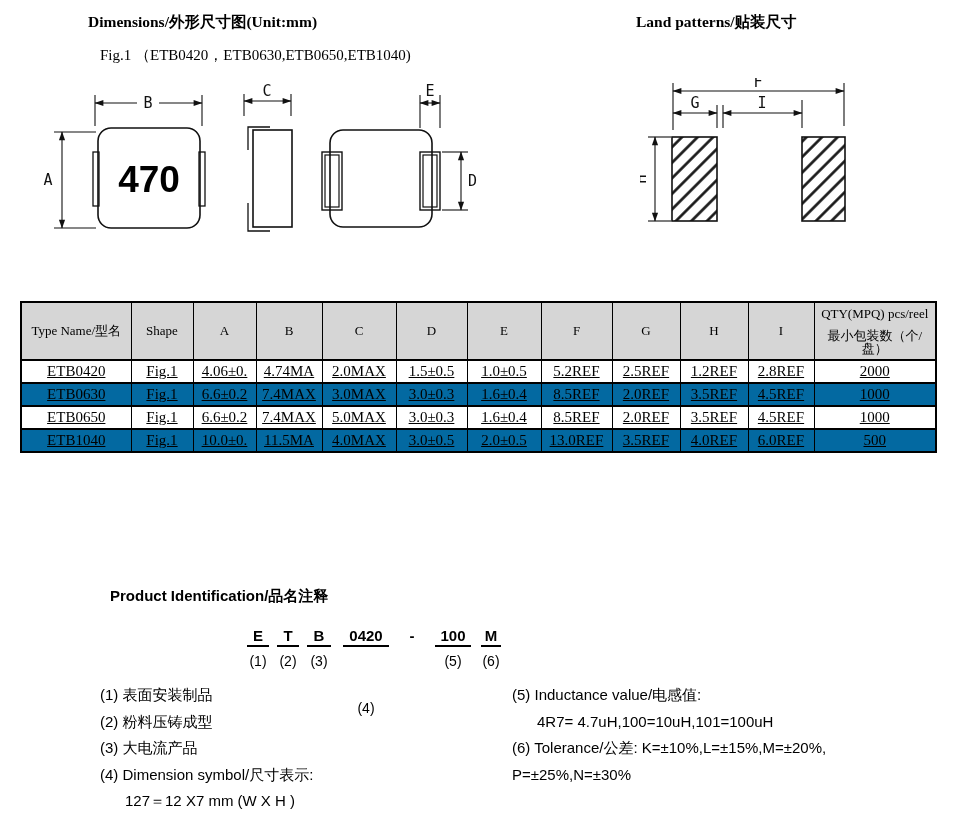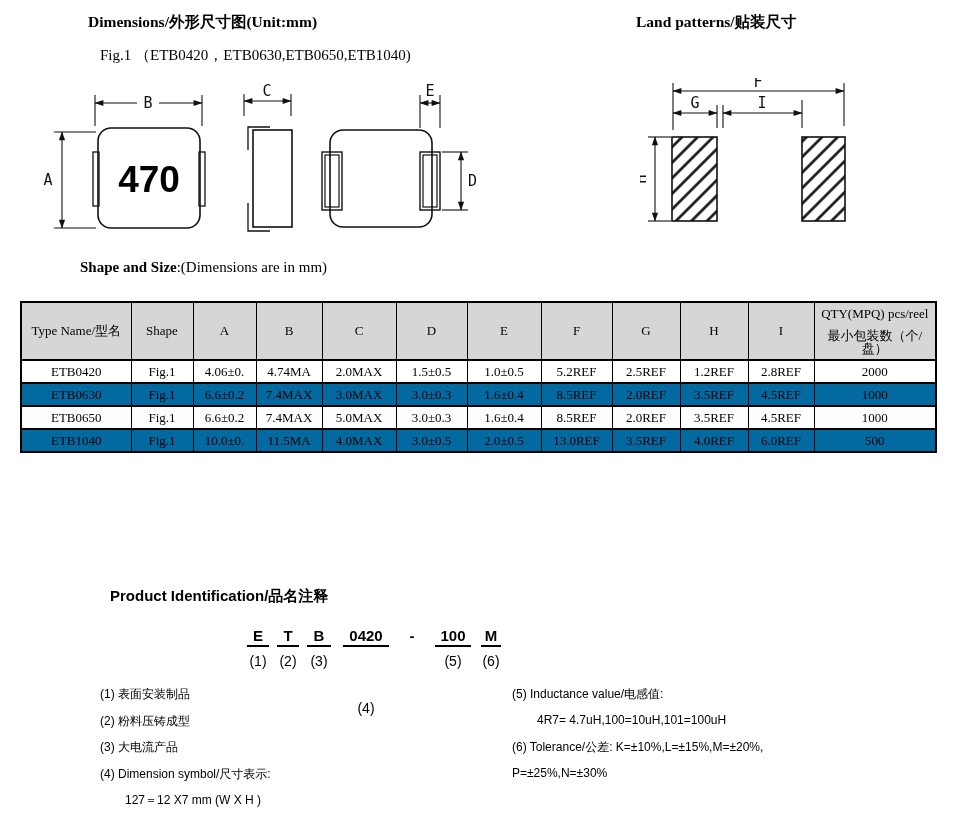--- a/index.html
+++ b/index.html
@@ -13,33 +13,33 @@
   .shape-size{font-size:15px;}
   .shape-size b{font-weight:bold;}
   
   table.spec{border-collapse:collapse;table-layout:fixed;border:2px solid #000;
     font-family:"Liberation Serif","DejaVu Serif",serif;}
   table.spec th,table.spec td{
     border:1px solid #000;border-top:2px solid #000;border-bottom:2px solid #000;
     text-align:center;vertical-align:middle;padding:0;font-weight:normal;
   }
   table.spec th{height:56px;font-size:13px;}
-  table.spec td{height:21px;font-size:13px;}
+  table.spec td{height:21px;font-size:15px;text-decoration:underline;}
   .qty-h div{line-height:1.0;}
   .qty-h div:first-child{margin-bottom:9px;}
   
   .sans{font-family:"Liberation Sans","DejaVu Sans",sans-serif;}
   .pid-heading{font-weight:bold;font-size:15px;margin-left:28px;}
   .code-row{display:flex;align-items:flex-start;}
   .code-col{display:flex;flex-direction:column;align-items:center;}
   .code-part{display:block;width:100%;text-align:center;font-weight:bold;font-size:15px;
     border-bottom:2px solid #000;padding-bottom:1px;}
   .code-col.nounderline .code-part{border-bottom:2px solid transparent;}
   .code-marker{font-size:14px;margin-top:6px;white-space:nowrap;}
-  .note-line{font-size:12px;height:26.5px;white-space:nowrap;}
+  .note-line{font-size:15px;height:26.5px;white-space:nowrap;}
   .note-indent{padding-left:25px;}
   
   .dimlbl{font-family:"DejaVu Sans Mono",monospace;font-size:15px;fill:#111;}
   .marking{font-family:"Liberation Sans","DejaVu Sans",sans-serif;font-weight:bold;fill:#000;}
 </style>
 </head>
 <body>
 
 <div id="page">
 
@@ -131,23 +131,20 @@
       <line x1="8" y1="59" x2="31" y2="59"></line>
       <line x1="8" y1="143" x2="31" y2="143"></line>
       <line x1="15" y1="59" x2="15" y2="143" marker-start="url(#arr2)" marker-end="url(#arr2)"></line>
     </g>
     <text class="dimlbl" x="118" y="9" text-anchor="middle">F</text>
     <text class="dimlbl" x="55" y="30" text-anchor="middle">G</text>
     <text class="dimlbl" x="122" y="30" text-anchor="middle">I</text>
     <text class="dimlbl" x="6" y="101" text-anchor="middle" transform="rotate(-90 6 101)">H</text>
   </svg>
 
-  <div class="abs shape-size" style="left:80px;top:259px;">
-    <b>Shape and Size</b><span>:(Dimensions are in mm)</span>
-  </div>
 
   <table class="spec abs" style="left:20px;top:301px;width:915px;">
     <colgroup>
       <col style="width:110px">
         <col style="width:62px">
         <col style="width:63px">
         <col style="width:66px">
       <col style="width:74px">
         <col style="width:71px">
         <col style="width:74px">

